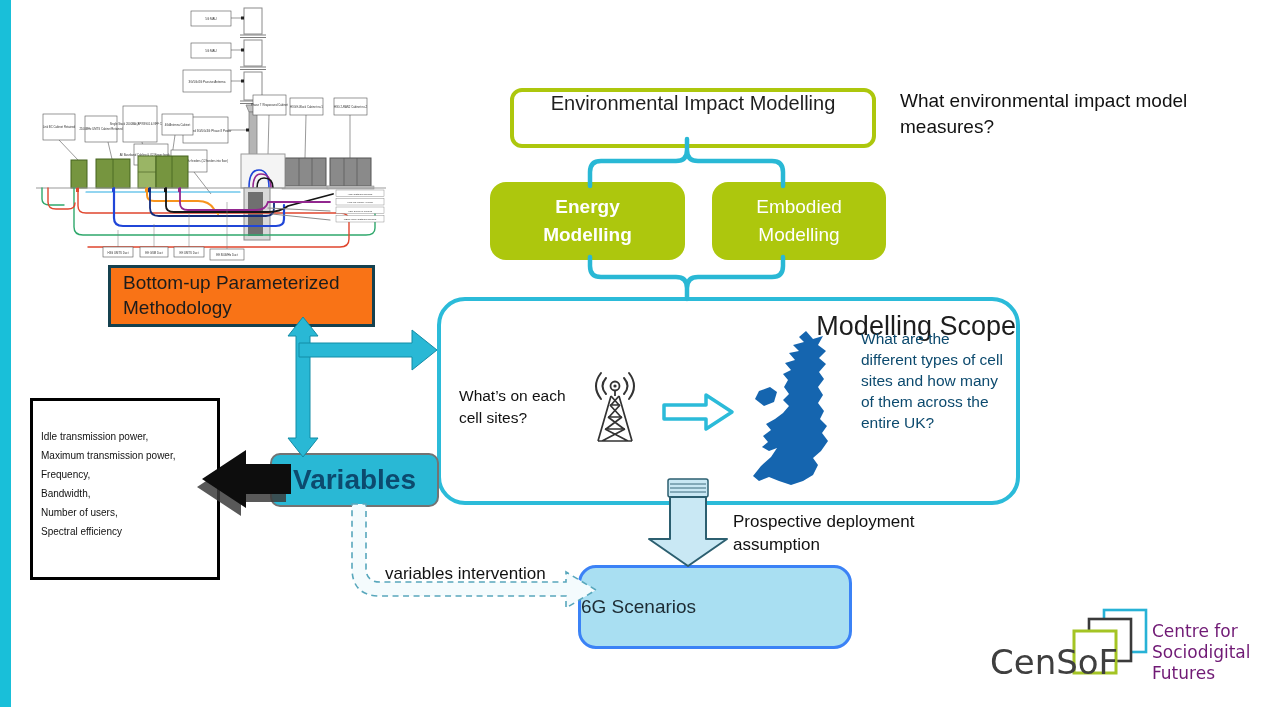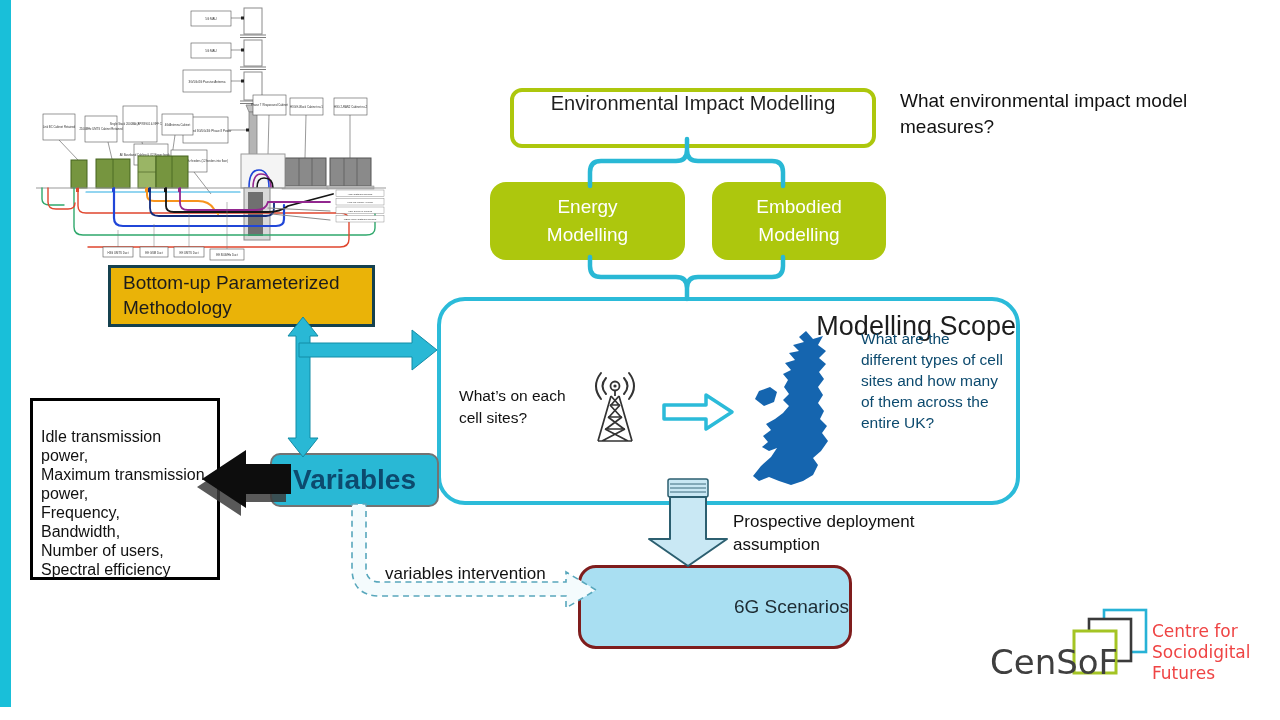--- a/index.html
+++ b/index.html
@@ -12,50 +12,50 @@
   
   .env-box{left:510px;top:88px;width:358px;height:52px;border:4px solid #ADC70D;border-radius:12px;
            background:#fff;display:flex;align-items:flex-start;justify-content:center;
            font-size:20px;color:#1f1f1f;}
   .q-text{font-size:19px;color:#111;line-height:1.35;}
   .q1{left:900px;top:88px;width:345px;}
   .q2{left:928px;top:190px;width:320px;}
   
   .green-box{background:#ADC70D;border-radius:16px;color:#fff;display:flex;align-items:center;
              justify-content:center;text-align:center;font-size:19px;line-height:1.45;}
-  .energy{left:490px;top:182px;width:195px;height:78px;}
+  .energy{left:490px;top:182px;width:195px;height:78px;font-weight:bold;}
   .embodied{left:712px;top:182px;width:174px;height:78px;}
   
   .scope-box{left:437px;top:297px;width:575px;height:200px;border:4px solid #2BBBD9;
              border-radius:28px;background:#fff;}
   .scope-title{left:0;top:10px;width:100%;text-align:right;font-size:27px;color:#1d1d1d;}
   .scope-left-q{left:18px;top:84px;width:120px;font-size:15.5px;line-height:1.4;color:#111;}
   .scope-right-q{left:420px;top:28px;width:145px;font-size:15.5px;line-height:1.35;color:#0c4a6e;}
   
-  .meth-box{left:108px;top:265px;width:267px;height:62px;border:3px solid #15414F;background:#eab308;
+  .meth-box{left:108px;top:265px;width:267px;height:62px;border:3px solid #15414F;background:#f97316;
             display:flex;align-items:center;font-size:19px;line-height:1.3;padding-left:12px;
             box-sizing:border-box;color:#1c1c1c;}
   
   .param-box{left:30px;top:398px;width:190px;height:182px;border:3px solid #000;background:#fff;
-             box-sizing:border-box;padding:26px 8px 0 8px;font-size:16px;line-height:19px;color:#111;}
+             box-sizing:border-box;padding:26px 8px 0 8px;font-size:10px;line-height:19px;color:#111;}
   
   .var-box{left:270px;top:453px;width:165px;height:50px;background:#29B8D5;border:2px solid #737373;
            border-radius:10px;display:flex;align-items:center;justify-content:center;
            color:#0c4a6e;font-size:28px;font-weight:bold;}
   
-  .sixg-box{left:578px;top:565px;width:268px;height:78px;background:#A9DFF2;border:3px solid #7f1d1d;
-            border-radius:18px;display:flex;align-items:center;justify-content:flex-end;
+  .sixg-box{left:578px;top:565px;width:268px;height:78px;background:#A9DFF2;border:3px solid #3b82f6;
+            border-radius:18px;display:flex;align-items:center;justify-content:flex-start;
             font-size:19px;color:#1d2b33;}
   .label-text{font-size:17px;color:#111;line-height:1.35;}
   .vi-label{left:385px;top:563px;width:200px;}
   .pd-label{left:733px;top:511px;width:212px;}
   
   .logo-name{left:990px;top:642px;width:130px;font-size:34px;color:#3f3f3f;
              font-family:"DejaVu Sans",sans-serif;}
-  .logo-tagline{left:1152px;top:621px;width:110px;font-size:17px;line-height:21px;color:#ef4444;
+  .logo-tagline{left:1152px;top:621px;width:110px;font-size:17px;line-height:21px;color:#701a75;
                 font-family:"DejaVu Sans",sans-serif;}
   svg{display:block;}
   .overlay{left:0;top:0;width:1280px;height:720px;pointer-events:none;}
 </style>
 </head>
 <body>
 
 <div class="slide">
 
   <div class="abs side-bar"></div>

